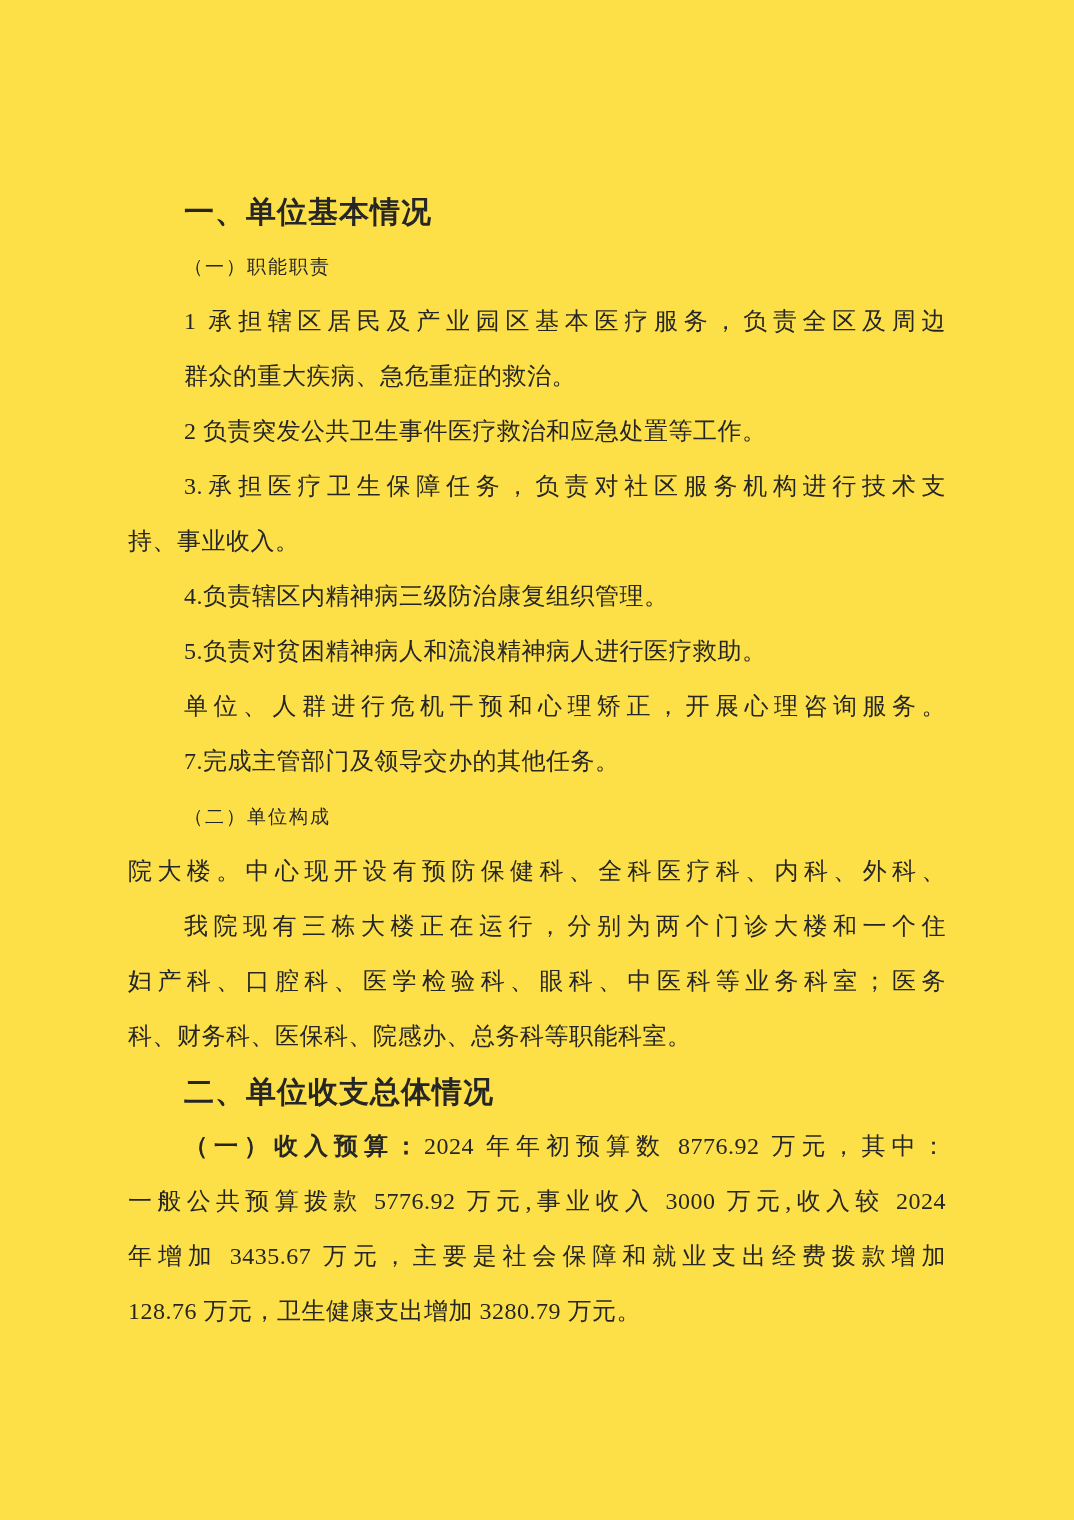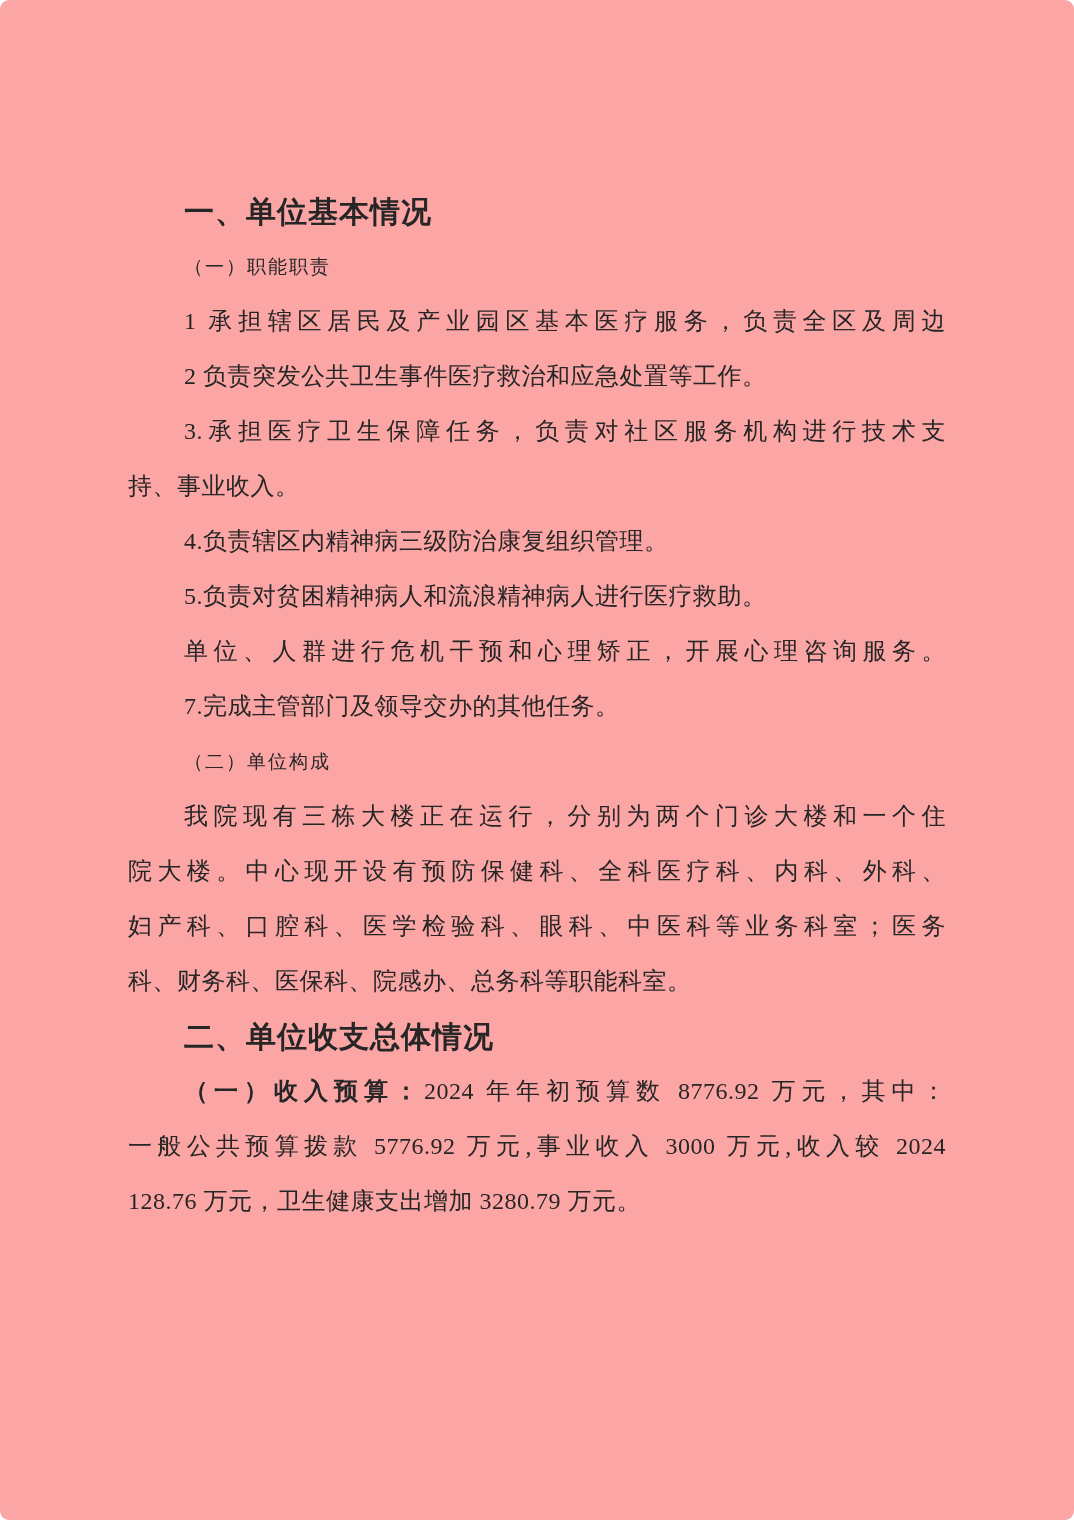--- a/index.html
+++ b/index.html
@@ -4,25 +4,24 @@
 <style>
   html, body {
     margin: 0;
     padding: 0;
     background: #ffffff;
   }
   .page {
     position: relative;
     width: 1074px;
     height: 1520px;
-    background: #fca5a5;
+    background: #fde047;
     overflow: hidden;
     font-family: "Liberation Serif", "DejaVu Serif", serif;
     color: #262626;
-    border-radius: 9px;
   }
   .content {
     position: absolute;
     left: 128px;
     top: 184px;
     width: 818px;
   }
   .line {
     height: 55px;
     line-height: 55px;
@@ -54,30 +53,32 @@
   }
 </style>
 </head>
 <body>
 
 <div class="page">
   <div class="content">
       <div class="line heading indent">一、单位基本情况</div>
       <div class="line subheading indent">（一）职能职责</div>
       <div class="line body indent justify">1 承担辖区居民及产业园区基本医疗服务，负责全区及周边</div>
+      <div class="line body indent">群众的重大疾病、急危重症的救治。</div>
       <div class="line body indent">2 负责突发公共卫生事件医疗救治和应急处置等工作。</div>
       <div class="line body indent justify">3.承担医疗卫生保障任务，负责对社区服务机构进行技术支</div>
       <div class="line body">持、事业收入。</div>
       <div class="line body indent">4.负责辖区内精神病三级防治康复组织管理。</div>
       <div class="line body indent">5.负责对贫困精神病人和流浪精神病人进行医疗救助。</div>
       <div class="line body indent justify">单位、人群进行危机干预和心理矫正，开展心理咨询服务。</div>
       <div class="line body indent">7.完成主管部门及领导交办的其他任务。</div>
       <div class="line subheading indent">（二）单位构成</div>
+      <div class="line body justify">院大楼。中心现开设有预防保健科、全科医疗科、内科、外科、</div>
       <div class="line body indent justify">我院现有三栋大楼正在运行，分别为两个门诊大楼和一个住</div>
-      <div class="line body justify">院大楼。中心现开设有预防保健科、全科医疗科、内科、外科、</div>
       <div class="line body justify">妇产科、口腔科、医学检验科、眼科、中医科等业务科室；医务</div>
       <div class="line body">科、财务科、医保科、院感办、总务科等职能科室。</div>
       <div class="line heading indent">二、单位收支总体情况</div>
       <div class="line body indent justify"><span class="run-bold">（一）收入预算：</span><span>2024 年年初预算数 8776.92 万元，其中：</span></div>
       <div class="line body justify">一般公共预算拨款 5776.92 万元,事业收入 3000 万元,收入较 2024</div>
+      <div class="line body justify">年增加 3435.67 万元，主要是社会保障和就业支出经费拨款增加</div>
       <div class="line body">128.76 万元，卫生健康支出增加 3280.79 万元。</div>
     </div>
 </div>
 
 </body></html>

